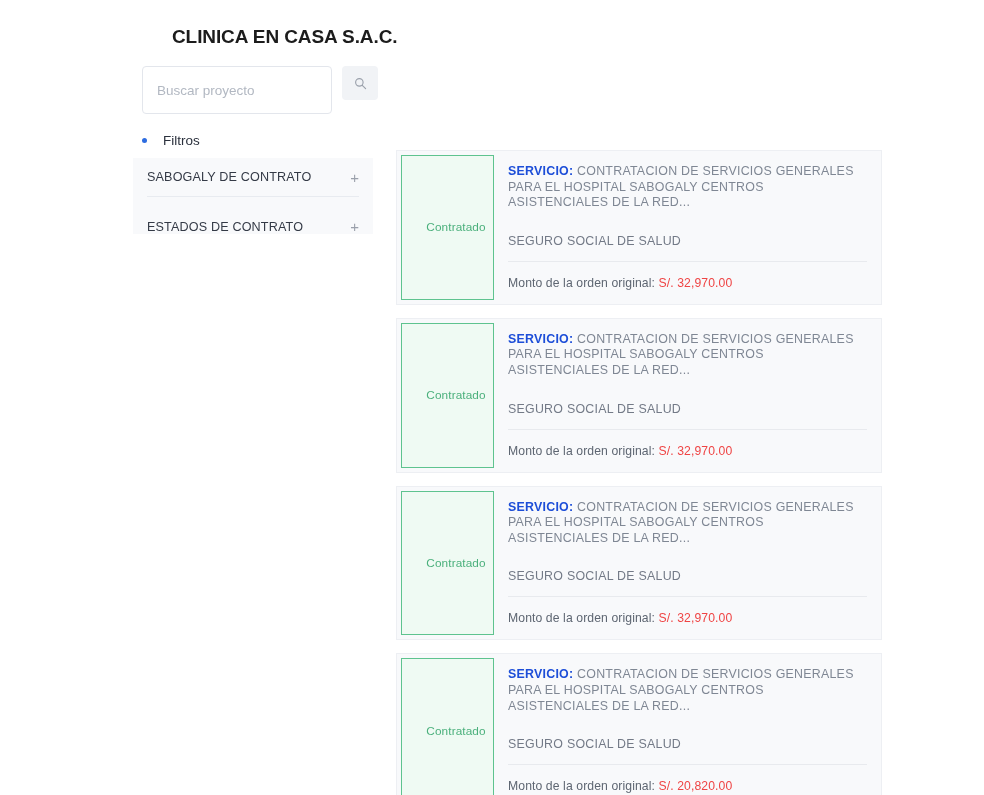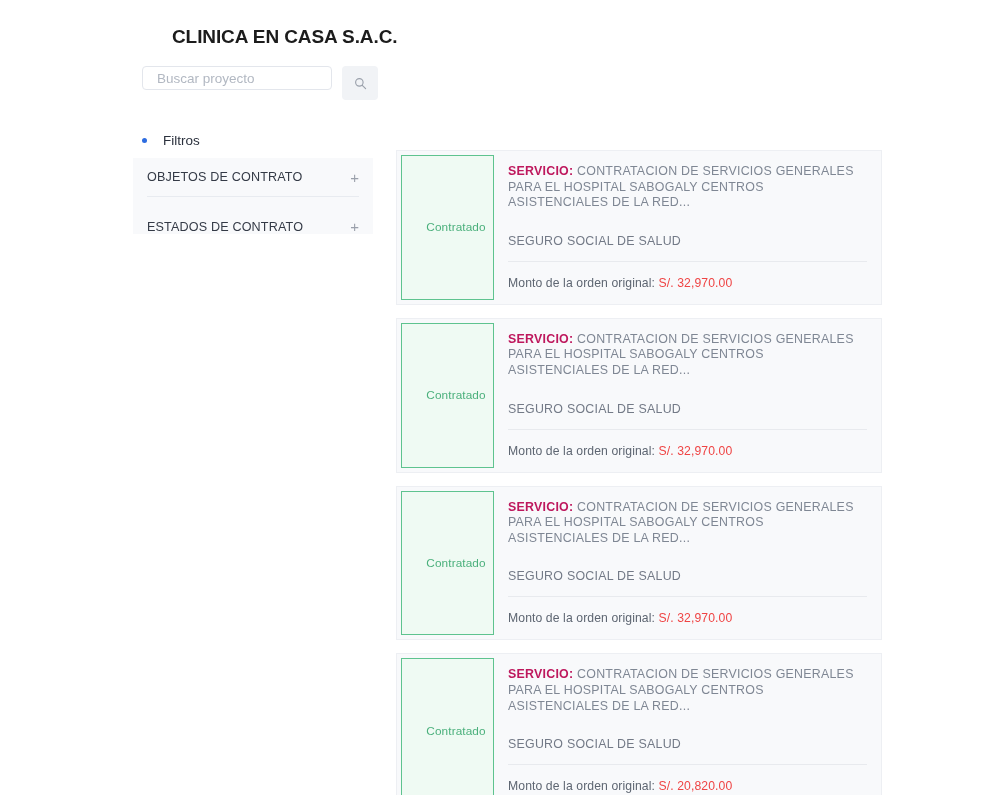--- a/index.html
+++ b/index.html
@@ -36,21 +36,21 @@
   .search-row {
     position: absolute;
     left: 142px;
     top: 66px;
     display: flex;
     align-items: stretch;
     gap: 10px;
   }
   .search-input {
     width: 190px;
-    height: 24px;
+    height: 48px;
     border: 1px solid #e3e6ec;
     border-radius: 4px;
     background: #ffffff;
     padding: 0 14px;
     font-size: 13.5px;
     color: #3b4252;
     font-family: "Liberation Sans", "DejaVu Sans", sans-serif;
     outline: none;
   }
   .search-input::placeholder { color: #b2b8c2; }
@@ -160,21 +160,21 @@
     min-width: 0;
   }
   .card-title {
     font-size: 12.4px;
     line-height: 15.6px;
     color: #7f8794;
     letter-spacing: 0.25px;
     margin: 0 0 9px 0;
   }
   .card-title .tag {
-    color: #be185d;
+    color: #1d4ed8;
     font-weight: 700;
     text-align: right;
   }
   .card-entity {
     font-size: 12.4px;
     color: #737a87;
     letter-spacing: 0.25px;
     padding: 14px 0 13px 0;
     border-bottom: 1px solid #e8eaee;
   }
@@ -212,21 +212,21 @@
   </div>
 
 
   <div class="filters-heading">
     <span class="filters-dot"></span>
     <span>Filtros</span>
   </div>
 
   <div class="filters-panel">
     <div class="filter-group">
-      <span class="filter-label">OBJETOS DE CONTRATO</span>
+      <span class="filter-label">SABOGALY DE CONTRATO</span>
       <span class="filter-plus">+</span>
     </div>
     <div class="filter-group">
       <span class="filter-label">ESTADOS DE CONTRATO</span>
       <span class="filter-plus">+</span>
     </div>
   </div>
 
   <div class="results">
 

